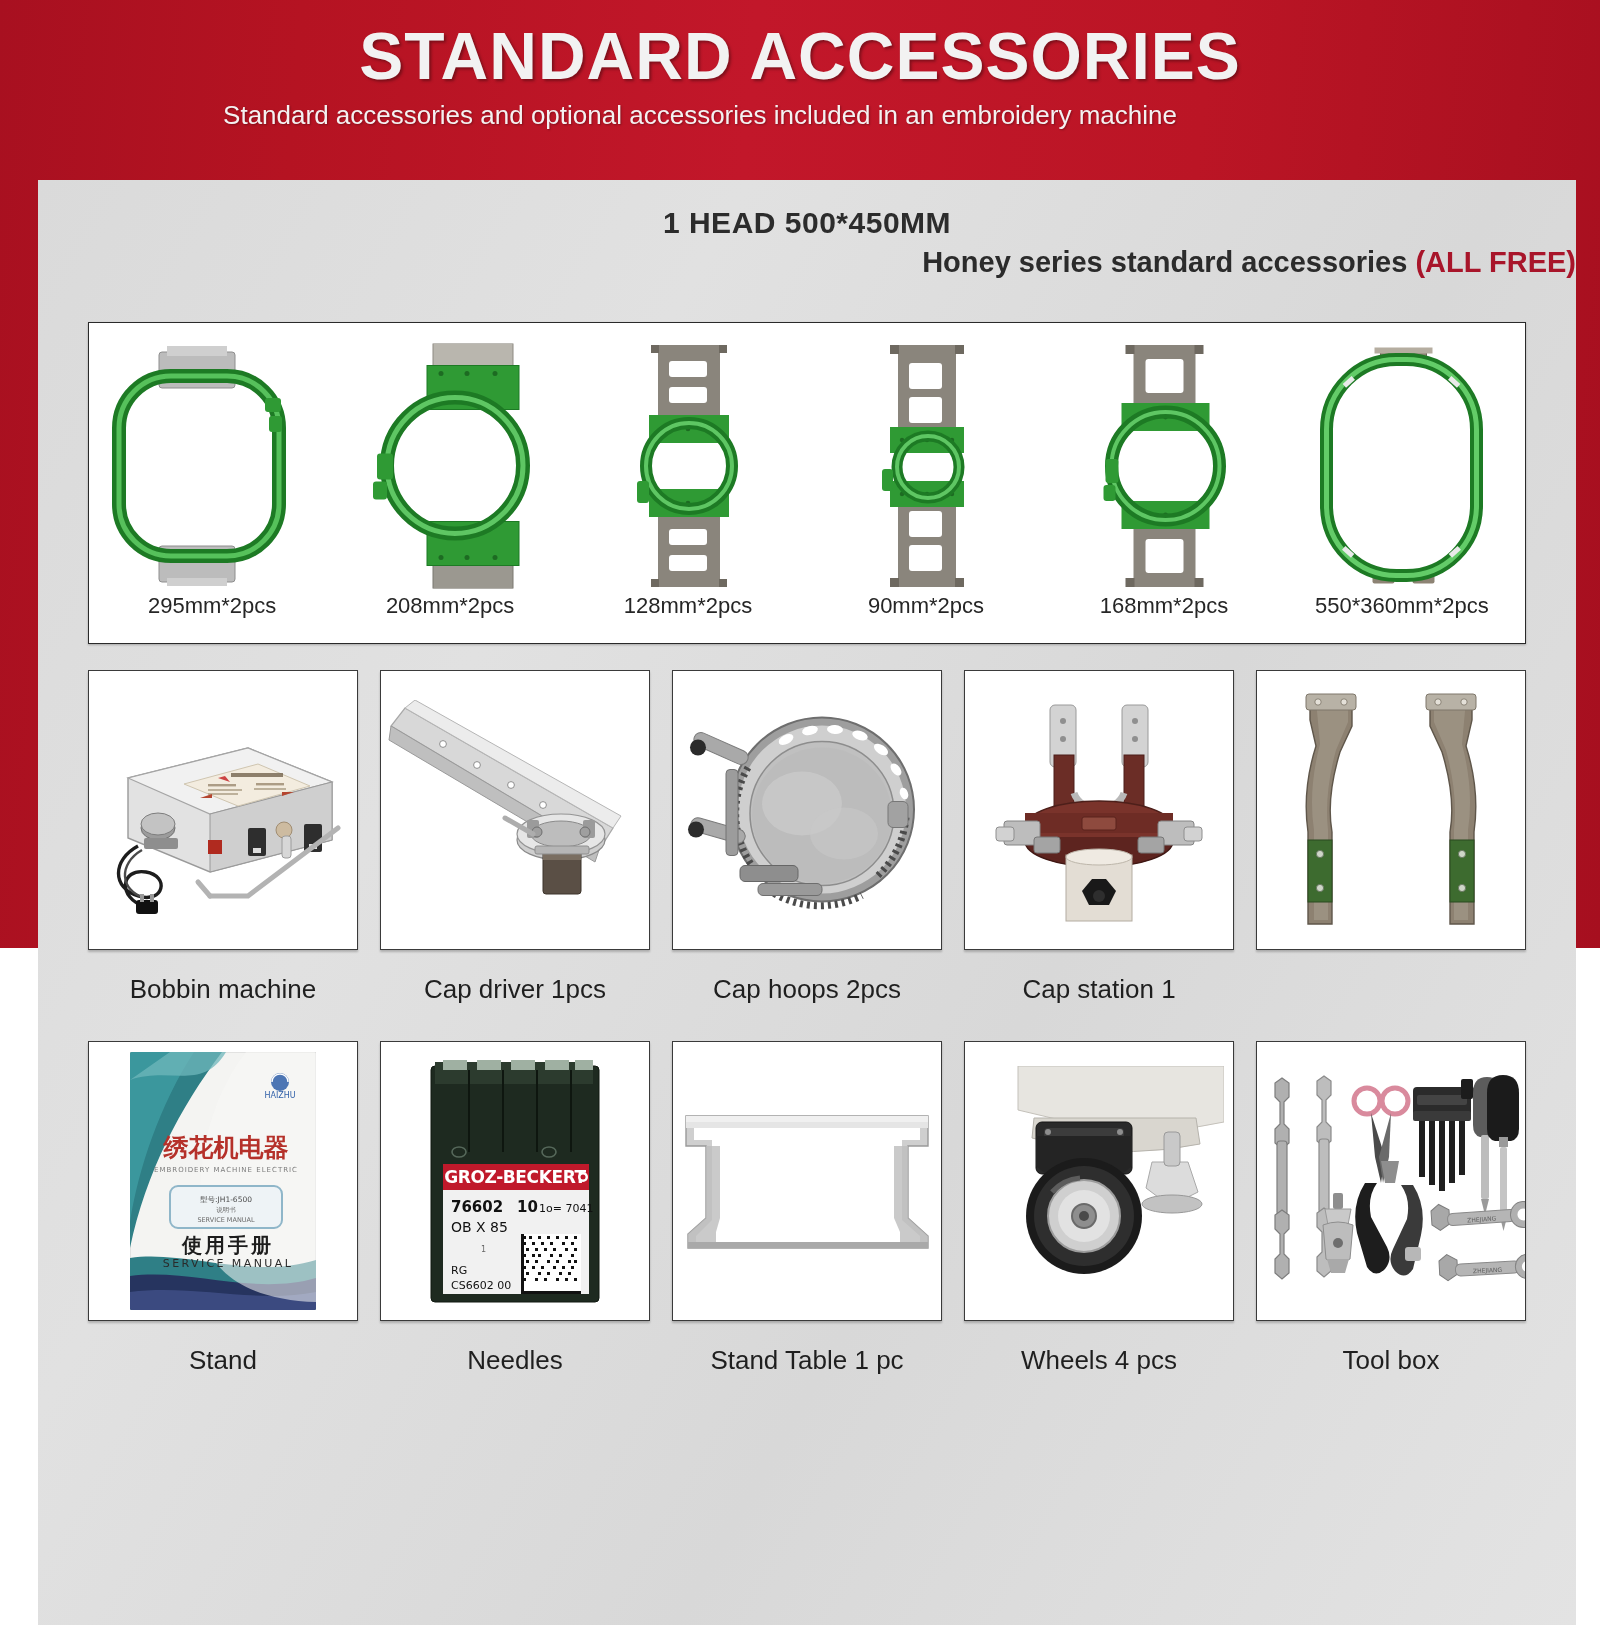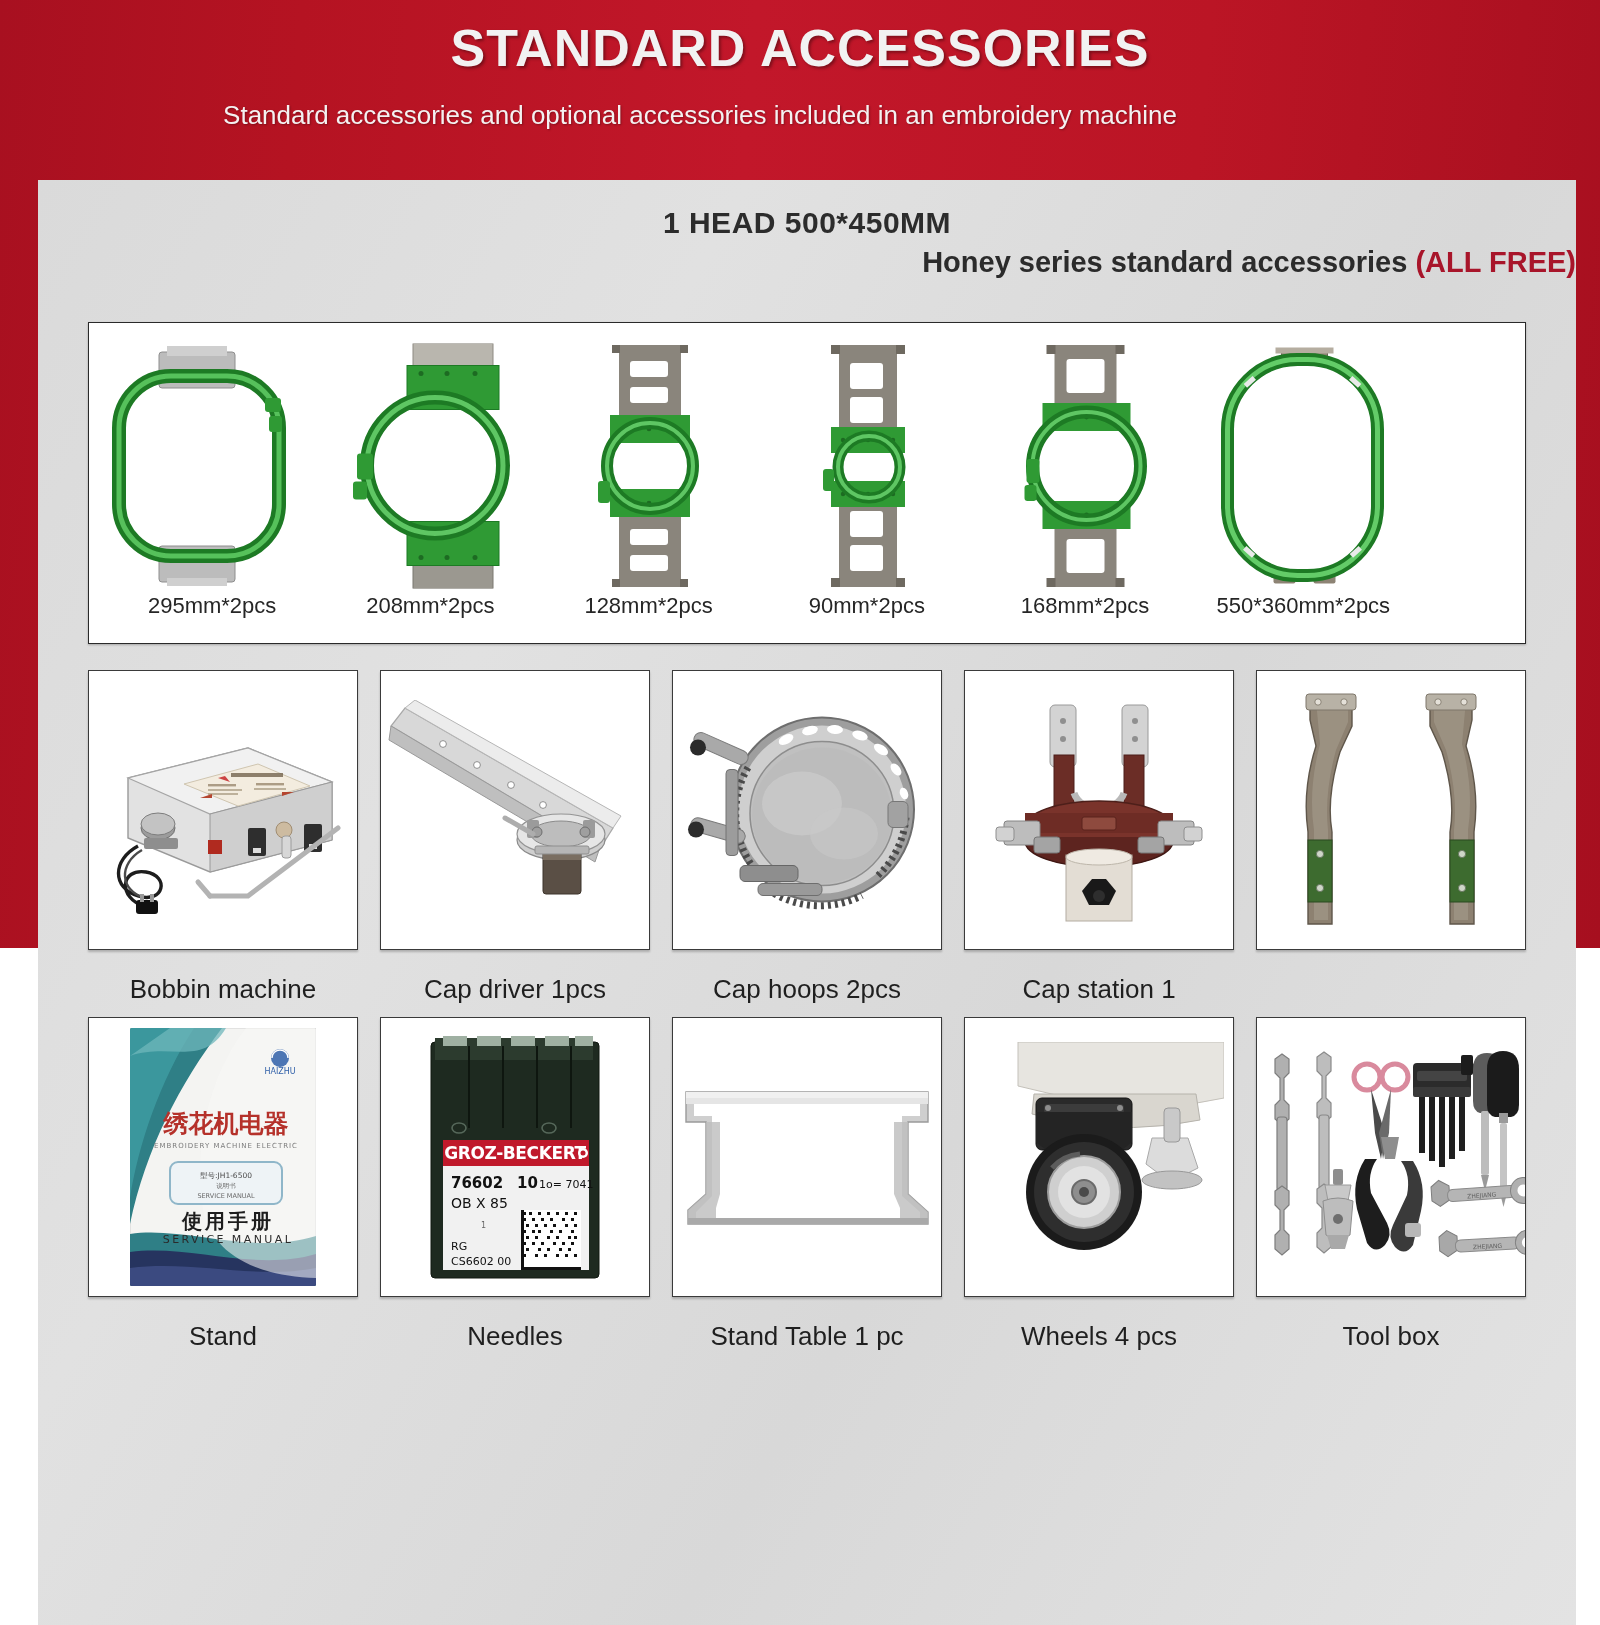--- a/index.html
+++ b/index.html
@@ -20,21 +20,21 @@
     position: absolute;
     left: 0; top: 0;
     width: 1600px; height: 948px;
     background: linear-gradient(95deg,#a81020 0%, #b51322 18%, #c2172a 45%, #bb1525 72%, #a60f1f 100%);
   }
   .header-title {
     position: absolute;
     left: 0; top: 18px; width: 1600px;
     text-align: center;
     color: #f2f2f2;
-    font-size: 52px;
+    font-size: 66px;
     font-weight: bold;
     letter-spacing: 1px;
     text-shadow: 2px 2px 3px rgba(0,0,0,.35);
   }
   .header-sub {
     position: absolute;
     left: 0; top: 100px; width: 1400px;
     text-align: center;
     color: #f4f1f1;
     font-size: 26px;
@@ -68,21 +68,21 @@
     left: 50px; top: 142px;
     width: 1438px; height: 322px;
     background: #ffffff;
     border: 1px solid #2a2a2a;
     box-shadow: 0 1px 2px rgba(0,0,0,.25);
   }
   .hoop-row {
     position: absolute; left: 0; top: 0;
     width: 100%; height: 100%;
     display: flex; align-items: flex-start;
-    justify-content: flex-start;
+    justify-content: space-between;
     padding: 18px 14px 0 14px;
   }
   .hoop-cell {
     display: flex; flex-direction: column;
     align-items: center; justify-content: flex-start;
     width: 15.5%;
   }
   .hoop-art { height: 250px; width: 100%; position: relative; }
   .hoop-label {
     font-size: 22px; color: #262626;
@@ -105,21 +105,21 @@
     width: 100%; height: 280px;
     background: #ffffff;
     border: 1px solid #3a3a3a;
     box-shadow: 0 2px 2px rgba(0,0,0,.22);
     overflow: hidden;
   }
   .card-label {
     text-align: center;
     font-size: 26px;
     color: #1f1f1f;
-    padding: 24px 0 12px 0;
+    padding: 24px 0 36px 0;
     white-space: nowrap;
   }
 
   
   .ctr { position:absolute; left:50%; top:50%; transform:translate(-50%,-50%); }
   svg { display:block; }
 </style>
 </head>
 <body>
 

